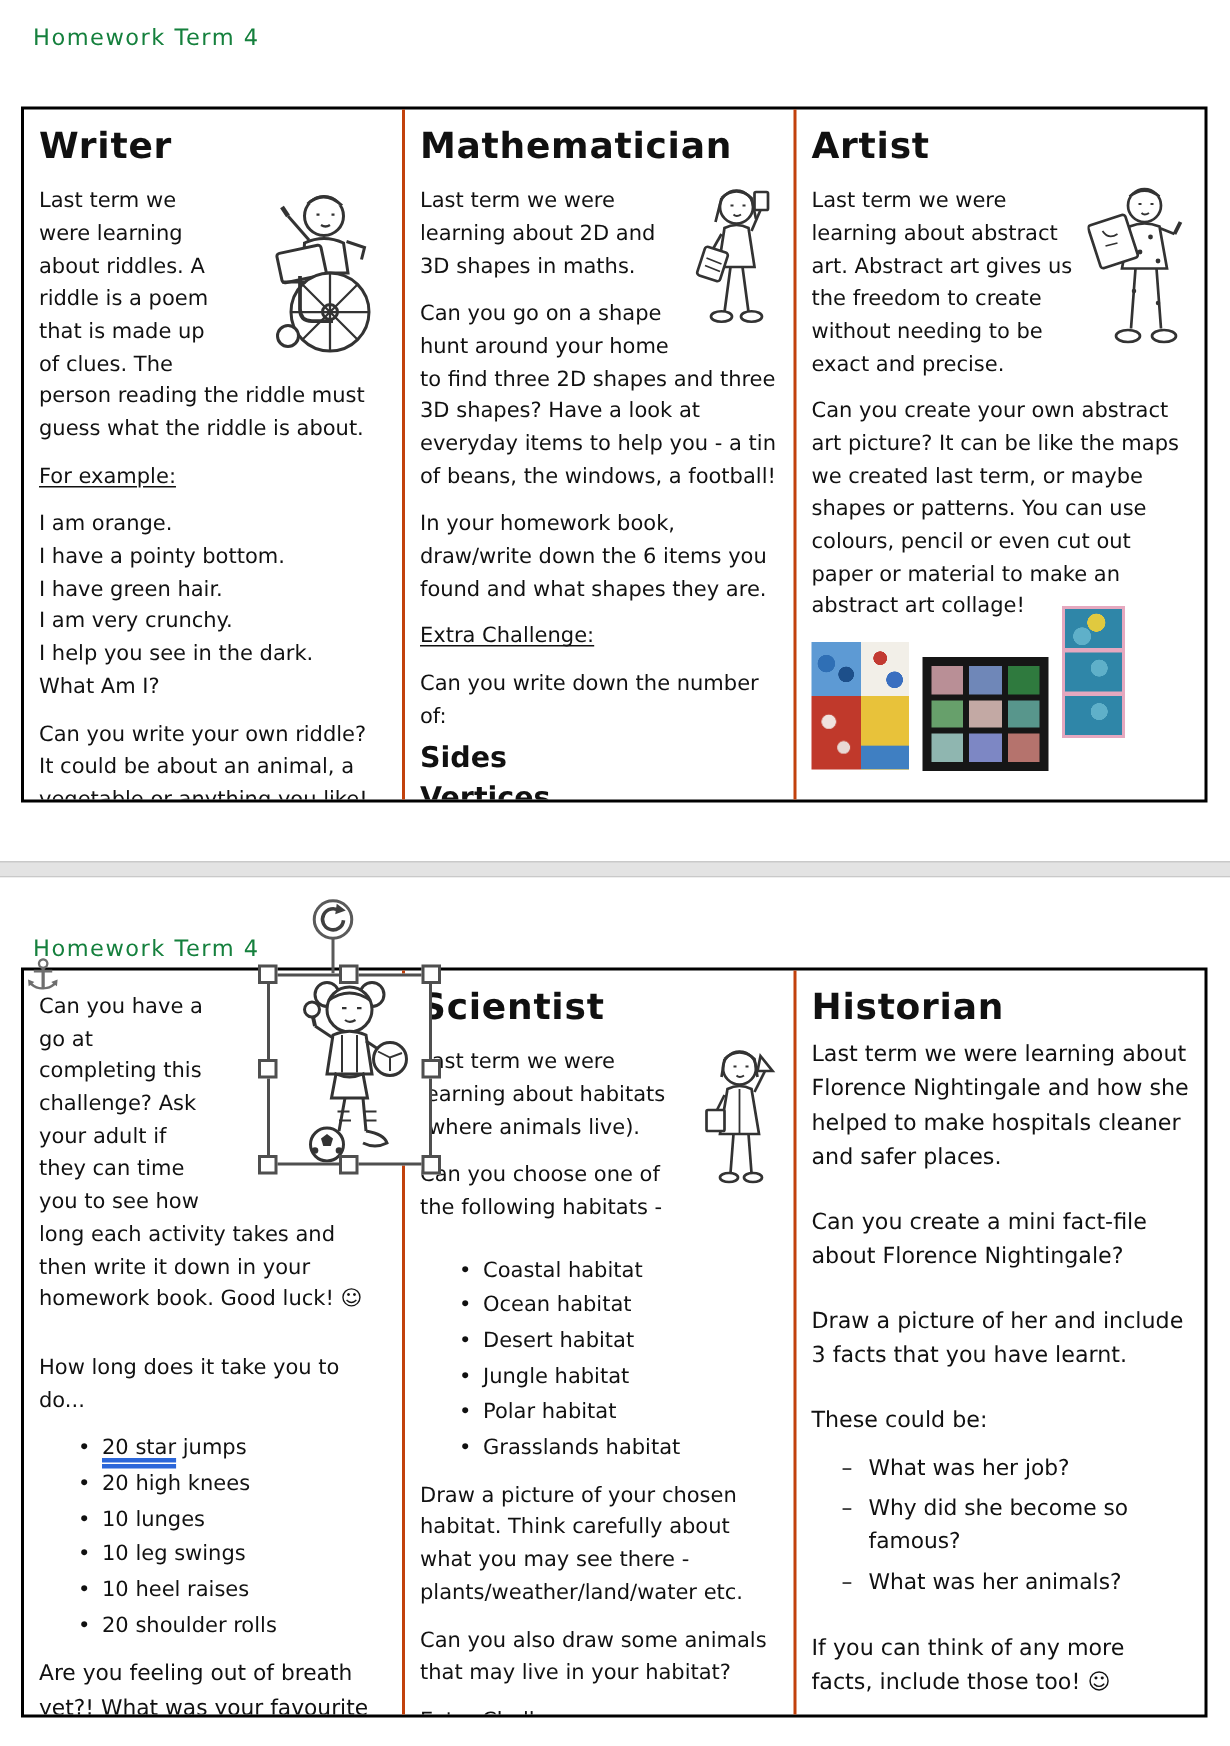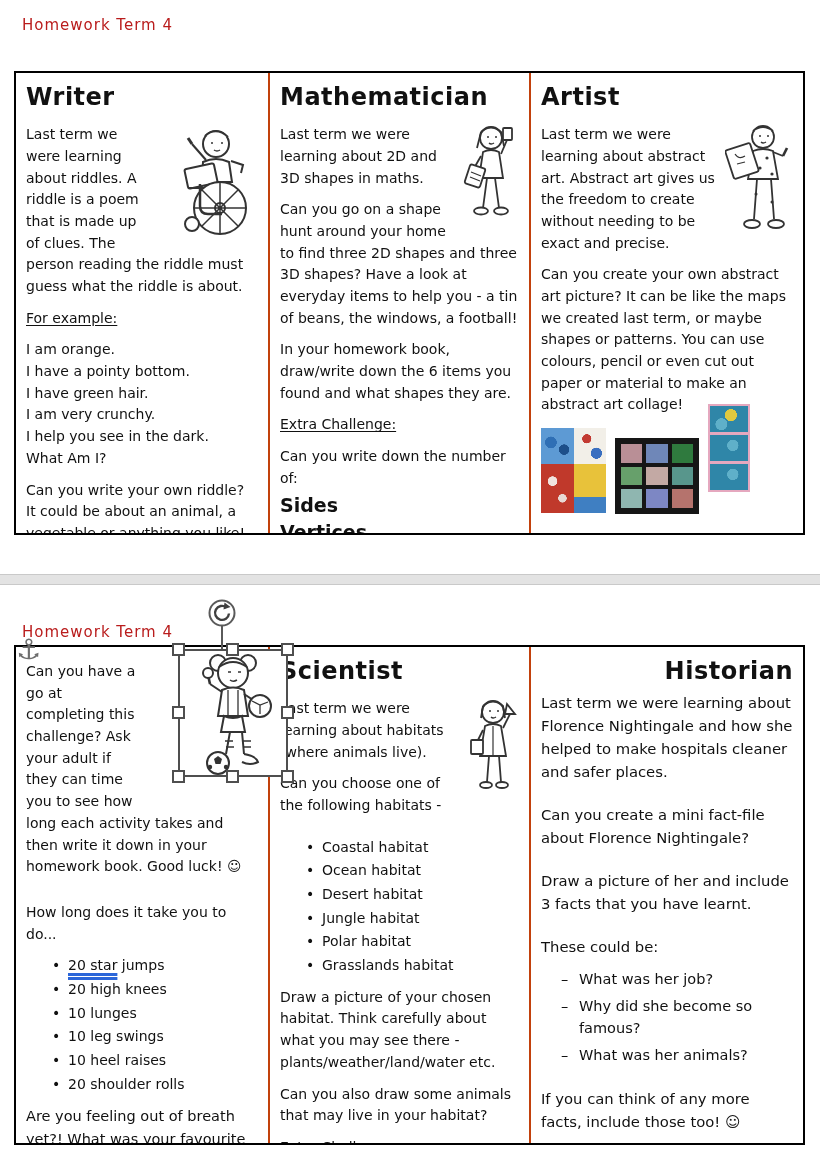--- a/index.html
+++ b/index.html
@@ -1,19 +1,19 @@
 <!DOCTYPE html>
 <html><head>
 <meta charset="utf-8">
 <style>
   * { box-sizing: border-box; margin: 0; padding: 0; }
   html,body { width:820px; background:#fff; font-family:"DejaVu Sans", sans-serif; color:#111; }
   body { position:relative; height:1164px; overflow:hidden; }
 
-  .doc-header { position:absolute; color:#b91c1c; font-size:15px; letter-spacing:1px; }
+  .doc-header { position:absolute; color:#15803d; font-size:15px; letter-spacing:1px; }
 
   .page1 { position:relative; height:574px; background:#fff; }
   .page2 { position:relative; height:578px; background:#fff; }
 
   .separator { height:11px; background:#e3e3e3; border-top:1px solid #c9c9c9; border-bottom:1px solid #c9c9c9; }
 
   .hw-table { position:absolute; display:grid; border:2px solid #000; background:#fff; }
   .t1 { left:14px; top:71px; width:791px; height:464px; grid-template-columns:252px 261px 274px; }
   .t2 { left:14px; top:60px; width:791px; height:500px; grid-template-columns:252px 261px 274px; }
   .cell { padding:6px 10px 8px 10px; overflow:hidden; font-size:14px; line-height:1.55; }
@@ -234,21 +234,21 @@
         <li>Polar habitat</li>
         <li>Grasslands habitat</li>
       </ul>
       <p>Draw a picture of your chosen habitat. Think carefully about what you may see there - plants/weather/land/water etc.</p>
       <p>Can you also draw some animals that may live in your habitat?</p>
       <p class="underlined">Extra Challenge:</p>
 
     </div>
 
     <div class="cell" style="font-size:14.8px;">
-      <div class="cell-title" style="margin-bottom:2px;text-align:right;">Historian</div>
+      <div class="cell-title" style="margin-bottom:2px;">Historian</div>
       <p>Last term we were learning about Florence Nightingale and how she helped to make hospitals cleaner and safer places.</p>
       <div class="gap"></div>
       <p>Can you create a mini fact-file about Florence Nightingale?</p>
       <div class="gap"></div>
       <p>Draw a picture of her and include 3 facts that you have learnt.</p>
       <div class="gap"></div>
       <p>These could be:</p>
       <ul class="dashlist">
         <li>What was her job?</li>
         <li>Why did she become so famous?</li>

